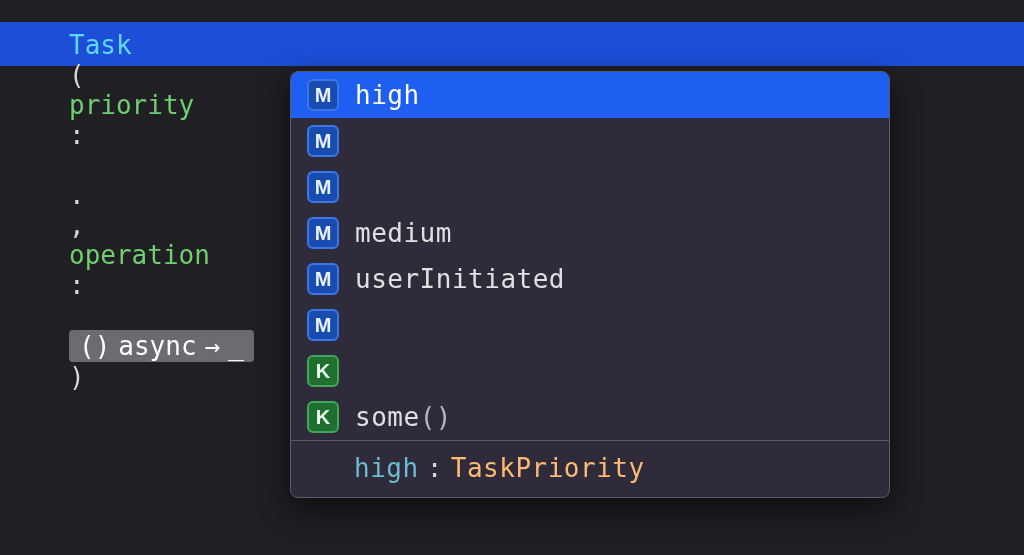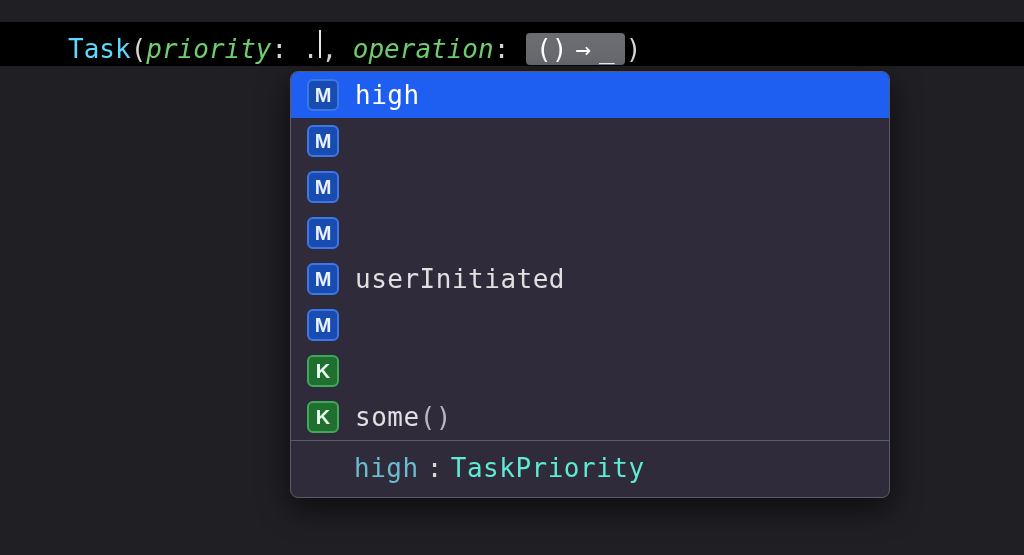--- a/index.html
+++ b/index.html
@@ -6,30 +6,31 @@
     body {
       background: #1f1f24;
       font-family: 'SF Mono', Menlo, Monaco, Consolas, monospace;
       font-size: 26px;
       width: 1024px;
       height: 555px;
       overflow: hidden;
       color: #ffffff;
     }
     .code-line {
-      background: #000000;
+      background: #1d4ed8;
       padding: 8px 0 8px 68px;
       margin-top: 22px;
       display: flex;
       align-items: baseline;
       white-space: pre;
       height: 44px;
+      flex-direction: column;
     }
     .tok-type { color: #5dd8ff; }
-    .tok-param { color: #6fcf6f; font-style: italic; }
+    .tok-param { color: #6fcf6f; }
     .tok-plain { color: #d6d6d6; }
     .tok-punc { color: #d6d6d6; }
     .placeholder {
       background: #6b6b72;
       color: #ffffff;
       border-radius: 4px;
       padding: 1px 10px 1px 10px;
       margin: 0 1px;
       display: inline-flex;
       align-items: baseline;
@@ -95,59 +96,61 @@
     .completion-doc {
       border-top: 1px solid #5a5a6b;
       padding: 12px 18px 14px 63px;
       display: flex;
       align-items: baseline;
       gap: 8px;
       letter-spacing: 0.5px;
     }
     .doc-name { color: #6bbcd1; }
     .doc-colon { color: #d6d6d6; }
-    .doc-type { color: #5eead4; }
+    .doc-type { color: #fdba74; }
   </style>
 </head>
 <body>
 
 <div class="code-line">
   <span class="tok-type">Task</span>
   <span class="tok-punc">(</span>
   <span class="tok-param">priority</span>
   <span class="tok-punc">:</span>
   <span class="tok-punc"> </span>
   <span class="tok-plain">.</span>
   <span class="caret"></span>
   <span class="tok-punc">, </span>
   <span class="tok-param">operation</span>
   <span class="tok-punc">:</span>
   <span class="tok-punc"> </span>
   <span class="placeholder">
     <span>()</span>
+    <span>async</span>
     <span>→</span>
     <span>_</span>
   </span>
   <span class="tok-punc">)</span>
 </div>
 
 <div class="completion-popup">
   <div id="completion-rows">
       <div class="completion-row selected">
         <span class="kind-badge kind-M">M</span>
         <span class="completion-label">high</span>
       </div>
       <div class="completion-row">
         <span class="kind-badge kind-M">M</span>
       </div>
       <div class="completion-row">
         <span class="kind-badge kind-M">M</span>
       </div>
       <div class="completion-row">
         <span class="kind-badge kind-M">M</span>
+        <span class="completion-label">medium</span>
       </div>
       <div class="completion-row">
         <span class="kind-badge kind-M">M</span>
         <span class="completion-label">userInitiated</span>
       </div>
       <div class="completion-row">
         <span class="kind-badge kind-M">M</span>
       </div>
       <div class="completion-row">
         <span class="kind-badge kind-K">K</span>

